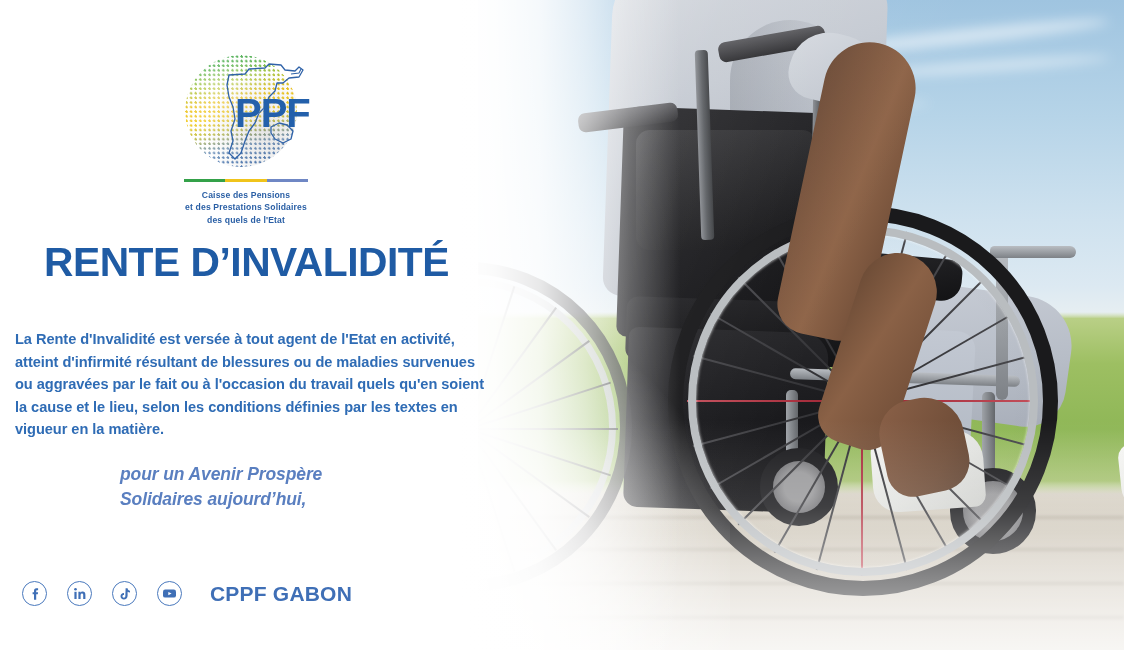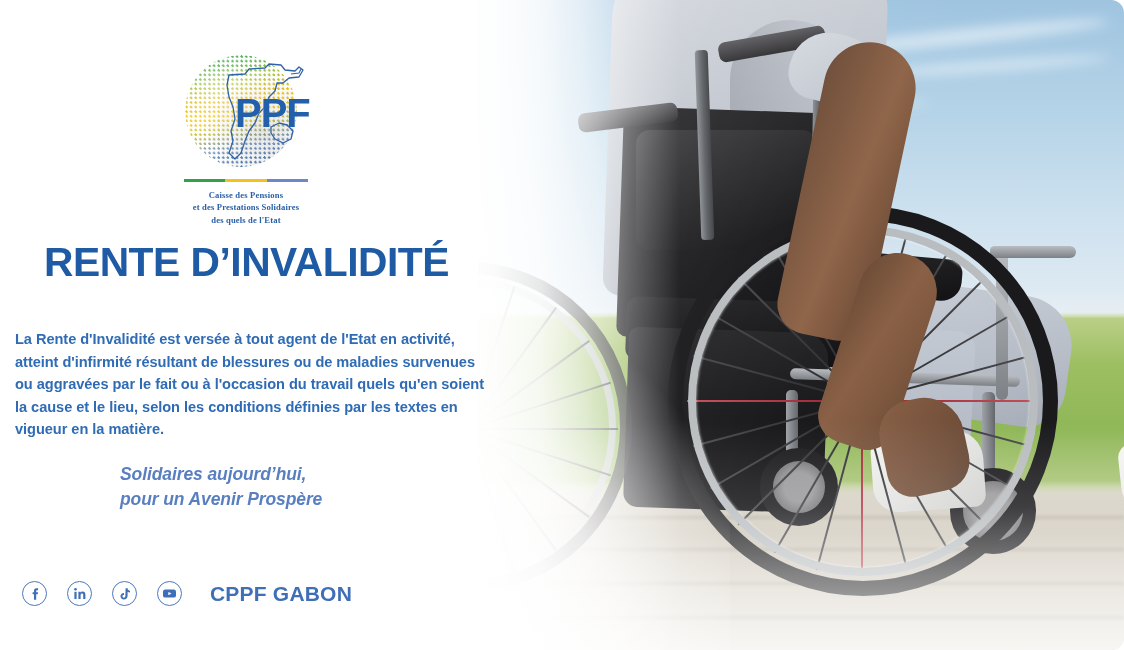--- a/index.html
+++ b/index.html
@@ -7,21 +7,20 @@
     width: 1124px; height: 650px;
     overflow: hidden;
     background: #ffffff;
     font-family: "Liberation Sans", sans-serif;
   }
   .poster {
     position: relative;
     width: 1124px; height: 650px;
     background: #ffffff;
     overflow: hidden;
-    border-radius: 13px;
   }
 
   
   .photo {
     position: absolute;
     left: 430px; top: 0;
     width: 694px; height: 650px;
     overflow: hidden;
   }
   .photo-inner {
@@ -384,21 +383,20 @@
     margin: 12px auto 7px;
     display: flex;
   }
   .tricolor span { flex: 1; }
   .logo-caption {
     font-size: 8.6px;
     line-height: 1.45;
     color: #2a5fa5;
     font-weight: 700;
     letter-spacing: .15px;
-    font-family: Liberation Serif, serif;
   }
 
   
   .title {
     position: absolute;
     left: 44px; top: 240px;
     font-size: 40px;
     font-weight: 700;
     letter-spacing: -.5px;
     color: #1f5ba4;
@@ -593,22 +591,22 @@
         <div>et des Prestations Solidaires</div>
         <div>des quels de l'Etat</div>
       </div>
     </div>
 
     <h1 class="title">RENTE D’INVALIDITÉ</h1>
 
     <p class="body-text">La Rente d'Invalidité est versée à tout agent de l'Etat en activité, atteint d'infirmité résultant de blessures ou de maladies survenues ou aggravées par le fait ou à l'occasion du travail quels qu'en soient la cause et le lieu, selon les conditions définies par les textes en vigueur en la matière.</p>
 
     <div class="slogan">
+      <div>pour un Avenir Prospère</div>
       <div>Solidaires aujourd’hui,</div>
-      <div>pour un Avenir Prospère</div>
     </div>
 
     <div class="social-bar">
       <a class="soc">
         <svg width="13" height="13" viewBox="0 0 13 13">
           <path d="M8.2 1.2h1.9v2.1H8.9c-.5 0-.7.3-.7.8v1.1h1.9l-.3 2.1H8.2V12.8H6V7.3H4.6V5.2H6V3.9
                    C6 2.2 6.9 1.2 8.2 1.2z" fill="#3f6fb6"></path>
         </svg>
       </a>
       <a class="soc">

